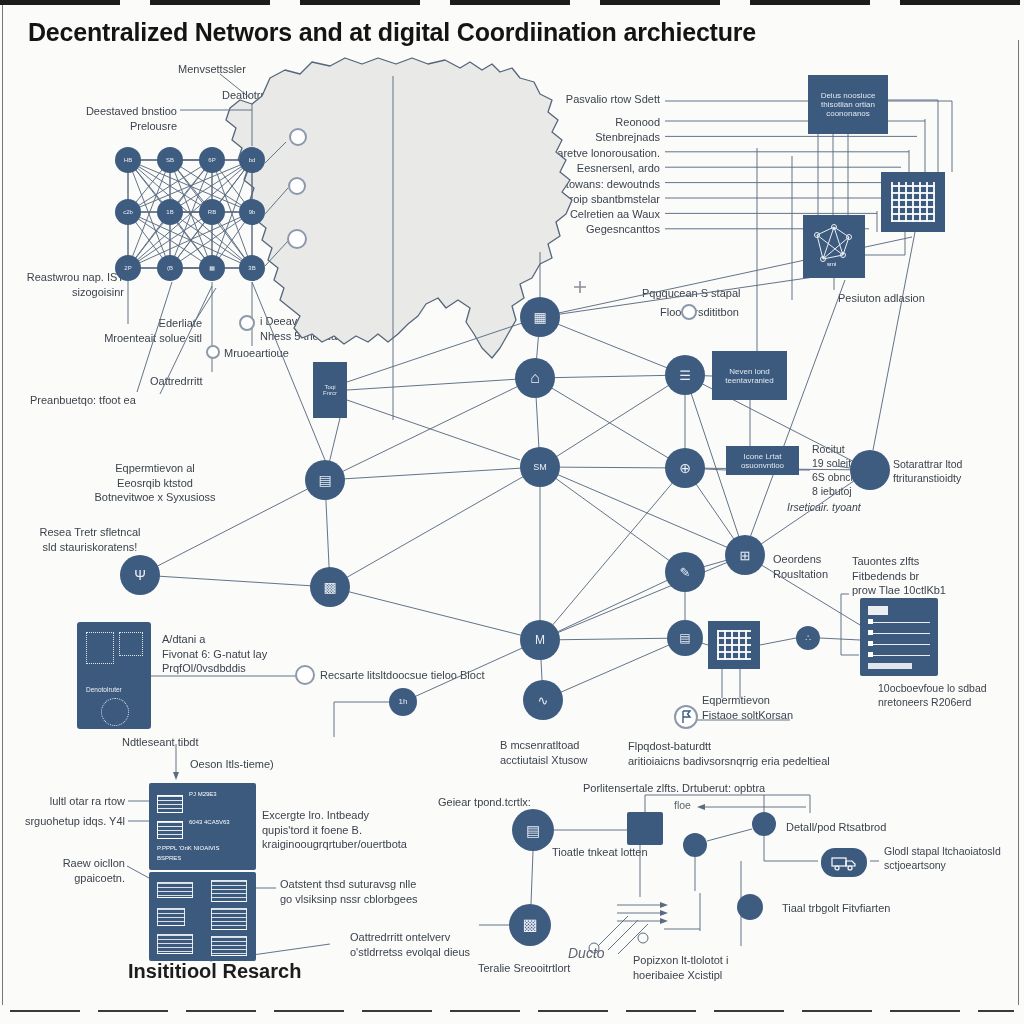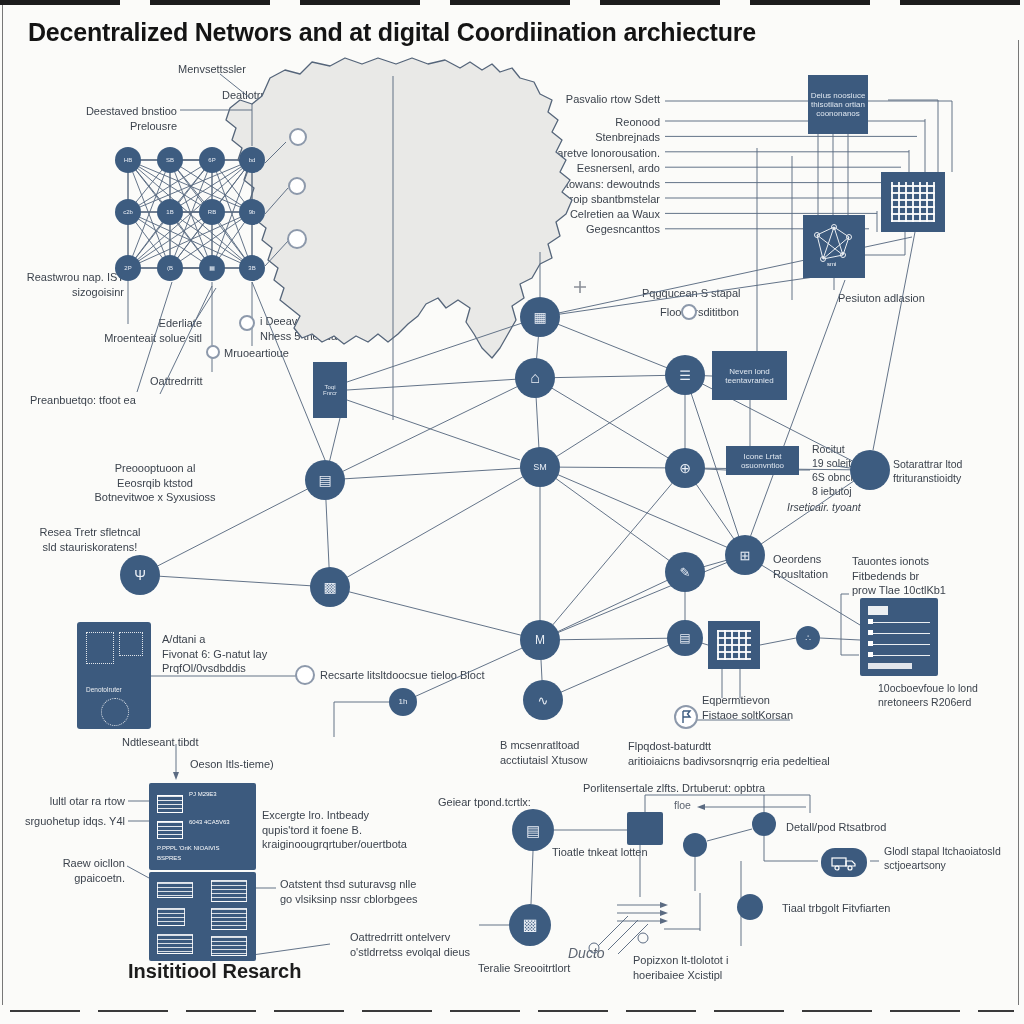--- a/index.html
+++ b/index.html
@@ -279,21 +279,21 @@
 <div class="lbl right" style="left:410px;top:92px;width:250px">Pasvalio rtow Sdett</div>
 <div class="lbl right" style="left:410px;top:115px;width:250px">Reonood</div>
 <div class="lbl right" style="left:410px;top:130px;width:250px">Stenbrejnads</div>
 <div class="lbl right" style="left:410px;top:146px;width:250px">Rearetve lonorousation.</div>
 <div class="lbl right" style="left:410px;top:161px;width:250px">Eesnersenl, ardo</div>
 <div class="lbl right" style="left:410px;top:177px;width:250px">Pautowans: dewoutnds</div>
 <div class="lbl right" style="left:410px;top:192px;width:250px">Drnlton duroip sbantbmstelar</div>
 <div class="lbl right" style="left:410px;top:207px;width:250px">Celretien aa Waux</div>
 <div class="lbl right" style="left:410px;top:222px;width:250px">Gegesncanttos</div>
 
-<div class="box" style="left:808px;top:75px;width:60px;height:59px;font-size:8px">
+<div class="box" style="left:808px;top:75px;width:80px;height:59px;font-size:8px">
   <span>Deius noosiuce
 thisotiian ortian
 coononanos</span>
 </div>
 <div class="panel" style="left:881px;top:172px;width:64px;height:60px;border-radius:0">
   <div class="qr"></div>
 </div>
 <div class="panel" style="left:803px;top:215px;width:62px;height:63px;border-radius:0">
   <svg width="62" height="63" style="position:absolute;inset:0">
     <g stroke="#fff" stroke-width="1" fill="none" opacity=".9">
@@ -334,43 +334,43 @@
     <div class="tick" style="top:32px"></div>
   <div class="whiterow" style="top:46px"></div>
     <div class="tick" style="top:43px"></div>
   <div class="whiterow" style="top:57px"></div>
     <div class="tick" style="top:54px"></div>
   <div style="position:absolute;left:8px;bottom:7px;width:44px;height:6px;background:#fff;opacity:.85"></div>
 </div>
 
 <div class="lbl" style="left:642px;top:286px;font-weight:500">Pqgqucean S stapal</div>
 <div class="lbl" style="left:660px;top:305px">Floo-tersdititbon</div>
-<div class="lbl center" style="left:80px;top:461px;width:150px">Preoooptuoon al
+<div class="lbl center" style="left:80px;top:461px;width:150px">Eqpermtievon al
 Eeosrqib ktstod
 Botnevitwoe x Syxusioss</div>
 <div class="lbl center" style="left:25px;top:525px;width:130px">Resea Tretr sfletncal
 sld stauriskoratens!</div>
 <div class="lbl sm" style="left:812px;top:443px">Rocitut
 19 soleit
 6S obnci
 8 iebutoj</div>
 <div class="lbl sm it" style="left:787px;top:501px">Irseticair. tyoant</div>
 <div class="lbl sm" style="left:893px;top:458px">Sotarattrar ltod
 ftrituranstioidty</div>
 <div class="lbl" style="left:773px;top:552px">Oeordens
 Rousltation</div>
-<div class="lbl" style="left:852px;top:554px">Tauontes ionots
+<div class="lbl" style="left:852px;top:554px">Tauontes zlfts
 Fitbedends br
 prow Tlae 10ctlKb1</div>
 <div class="lbl" style="left:320px;top:668px">Recsarte litsltdoocsue tieloo Bloct</div>
 <div class="lbl" style="left:702px;top:693px">Eqpermtievon
 Fistaoe soltKorsan</div>
 <div class="lbl" style="left:628px;top:739px">Flpqdost-baturdtt
 aritioiaicns badivsorsnqrrig eria pedeltieal</div>
-<div class="lbl sm" style="left:878px;top:682px">10ocboevfoue lo lond
+<div class="lbl sm" style="left:878px;top:682px">10ocboevfoue lo sdbad
 nretoneers R206erd</div>
 
 <div class="panel" style="left:77px;top:622px;width:74px;height:107px">
   <div class="dotted" style="left:9px;top:10px;width:26px;height:30px"></div>
   <div class="dotted" style="left:42px;top:10px;width:22px;height:22px"></div>
   <span class="lbl" style="left:9px;top:64px;color:#fff;font-size:6.5px;opacity:.9">Denotolruter</span>
   <div class="dotted" style="left:24px;top:76px;width:26px;height:26px;border-radius:50%"></div>
 </div>
 <div class="lbl" style="left:162px;top:632px">A/dtani a
 Fivonat 6: G-natut lay

